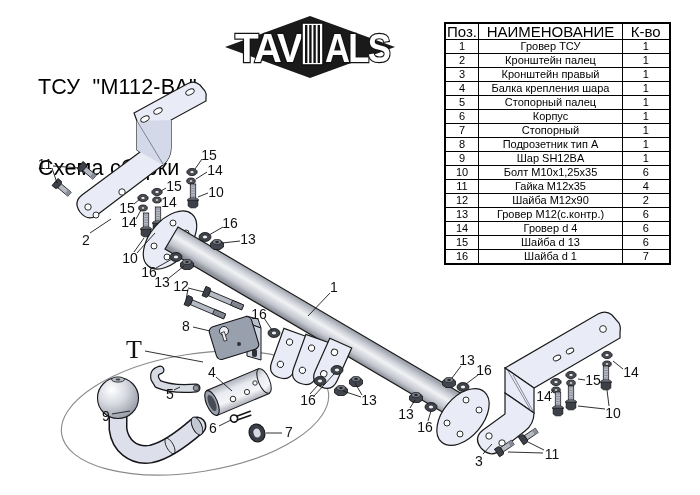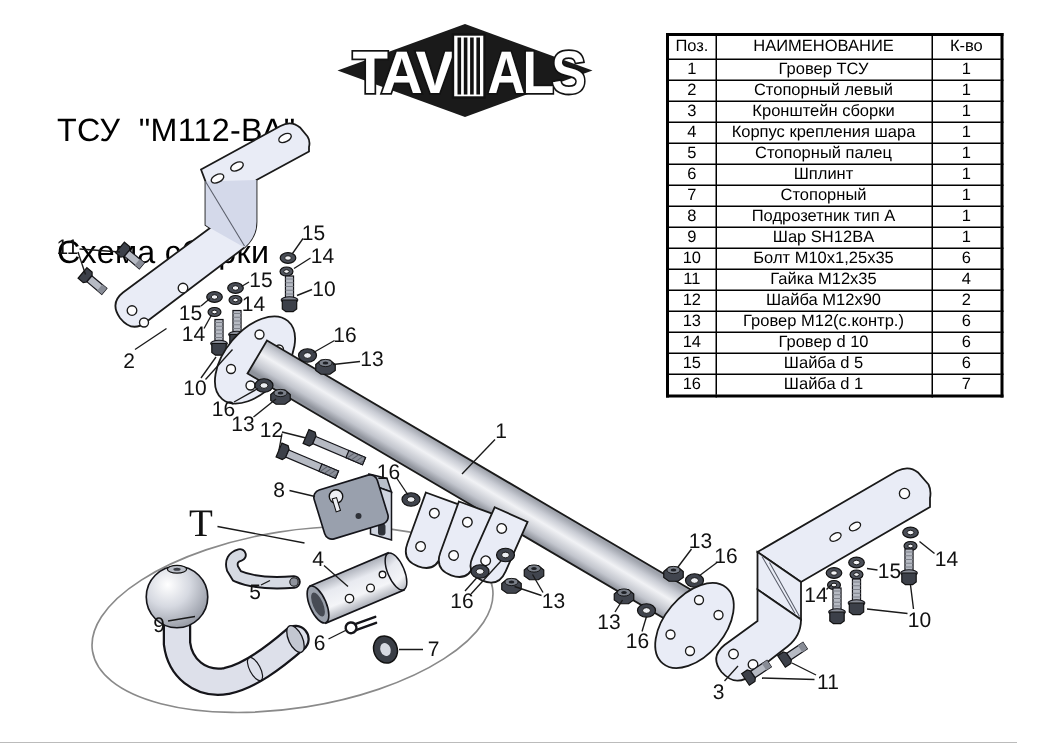--- a/index.html
+++ b/index.html
@@ -7,21 +7,21 @@
         font-family:"Liberation Sans",sans-serif;color:#000;}
   .title-block{position:absolute;left:38px;top:20px;line-height:27px;font-size:21.5px;
         letter-spacing:0.2px;white-space:pre;}
   .logo{position:absolute;left:221px;top:11px;width:180px;height:72px;}
   .logo text{font-family:"Liberation Sans",sans-serif;font-weight:bold;font-size:40px;
         fill:#fff;stroke:#121212;stroke-width:2.4px;paint-order:stroke;letter-spacing:-2px;}
   table.parts{position:absolute;left:444px;top:22px;border-collapse:collapse;
         table-layout:fixed;font-size:11px;line-height:1;}
   table.parts th,table.parts td{border:1px solid #000;text-align:center;vertical-align:middle;
         padding:0 1px;height:13px;overflow:hidden;white-space:nowrap;font-weight:normal;}
-  table.parts th{height:15px;font-size:11px;}
+  table.parts th{height:15px;font-size:15px;}
   table.parts{border:2px solid #000;}
   .c-pos{width:32px;} .c-name{width:144px;} .c-qty{width:47px;}
   svg.diagram{position:absolute;left:0;top:0;}
   .callout{font:14px "Liberation Sans",sans-serif;fill:#111;text-anchor:middle;dominant-baseline:central;}
   .callout.big{font:26px "Liberation Serif",serif;}
   .leader{stroke:#1a1a1a;stroke-width:0.9;}
   .part{fill:#e9ecf6;stroke:#1a1a1a;stroke-width:1.2;}
   .shade{fill:#d4d9ea;stroke:none;}
   .hole{fill:#fdfdfe;stroke:#1a1a1a;stroke-width:0.9;}
   .crease{stroke:#5a5e6a;stroke-width:0.7;fill:none;}
@@ -63,41 +63,41 @@
       </tr>
     </thead>
     <tbody>
         <tr>
           <td>1</td>
           <td>Гровер ТСУ</td>
           <td>1</td>
         </tr>
         <tr>
           <td>2</td>
-          <td>Стопорный левый</td>
+          <td>Кронштейн палец</td>
           <td>1</td>
         </tr>
         <tr>
           <td>3</td>
-          <td>Кронштейн сборки</td>
+          <td>Кронштейн правый</td>
           <td>1</td>
         </tr>
         <tr>
           <td>4</td>
-          <td>Корпус крепления шара</td>
+          <td>Балка крепления шара</td>
           <td>1</td>
         </tr>
         <tr>
           <td>5</td>
           <td>Стопорный палец</td>
           <td>1</td>
         </tr>
         <tr>
           <td>6</td>
-          <td>Шплинт</td>
+          <td>Корпус</td>
           <td>1</td>
         </tr>
         <tr>
           <td>7</td>
           <td>Стопорный</td>
           <td>1</td>
         </tr>
         <tr>
           <td>8</td>
           <td>Подрозетник тип А</td>
@@ -123,26 +123,26 @@
           <td>Шайба М12х90</td>
           <td>2</td>
         </tr>
         <tr>
           <td>13</td>
           <td>Гровер М12(с.контр.)</td>
           <td>6</td>
         </tr>
         <tr>
           <td>14</td>
-          <td>Гровер d 10</td>
+          <td>Гровер d 4</td>
           <td>6</td>
         </tr>
         <tr>
           <td>15</td>
-          <td>Шайба d 5</td>
+          <td>Шайба d 13</td>
           <td>6</td>
         </tr>
         <tr>
           <td>16</td>
           <td>Шайба d 1</td>
           <td>7</td>
         </tr>
       </tbody>
   </table>
 

